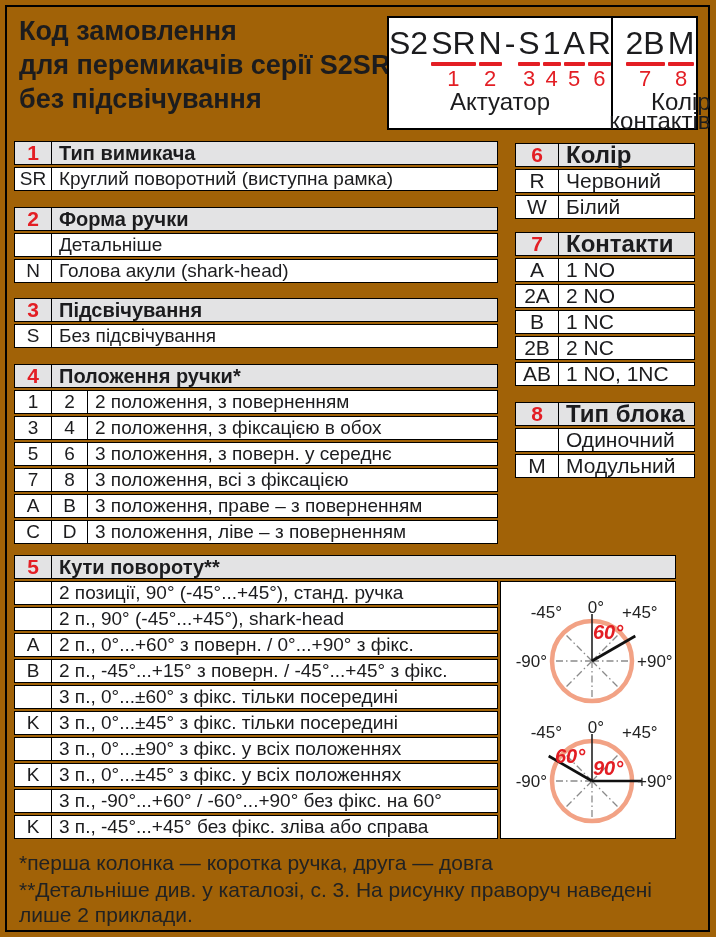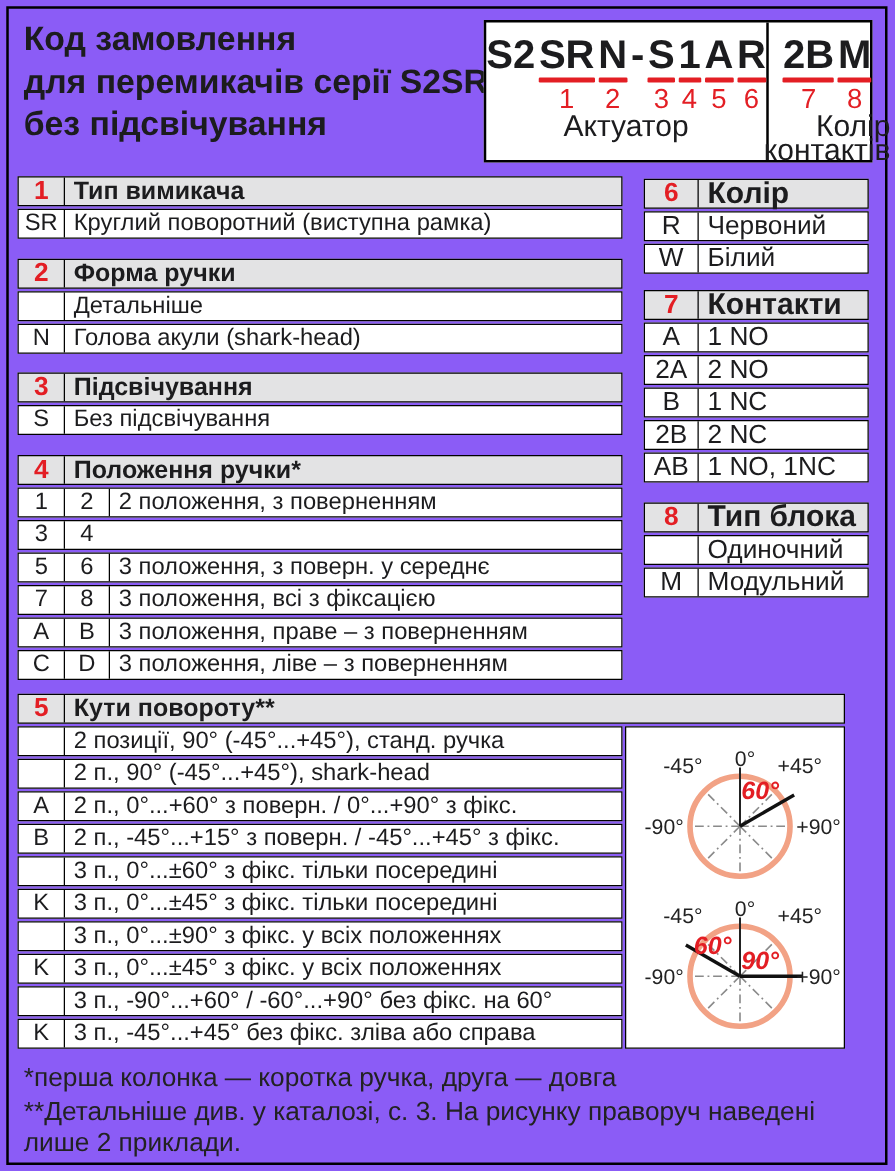--- a/index.html
+++ b/index.html
@@ -1,32 +1,32 @@
 <!DOCTYPE html>
 <html style="--red: #e31e24; --circle: #f2a285; --head-bg: #e3e3e4;"><head>
 <meta charset="utf-8">
 <style>
   html,body{margin:0;padding:0;background:#fff;}
-  .page{position:relative;width:716px;height:937px;background:#8b5cf6;
+  .page{position:relative;width:716px;height:937px;background:#a16207;
         font-family:"Liberation Sans",sans-serif;color:#1c1c1e;overflow:hidden;}
   .frame{position:absolute;left:5px;top:5px;right:6px;bottom:5px;border:2px solid #000;}
   .abs{position:absolute;}
 
   
   .title{position:absolute;left:19px;top:14px;width:372px;font-size:27px;font-weight:bold;line-height:34px;}
 
   
   .codebox{position:absolute;left:387px;top:16px;width:311px;height:114px;border:2px solid #000;
            display:flex;box-sizing:border-box;background:#fff;}
   .group{display:flex;flex-direction:column;align-items:center;box-sizing:border-box;padding-top:9px;}
   .g1{flex:1;border-right:2px solid #000;}
   .g2{width:94px;}
   .segs{display:flex;align-items:flex-end;justify-content:center;gap:3px;}
   .seg{display:flex;flex-direction:column;align-items:center;}
-  .seg-text{font-size:32px;line-height:33px;font-weight:bold;}
+  .seg-text{font-size:32px;line-height:33px;}
   .seg-u{height:4px;align-self:stretch;background:var(--red);margin-top:2px;border-radius:1px;}
   .seg-u.hide{visibility:hidden;}
   .seg-num{color:var(--red);font-size:22px;line-height:25px;min-height:25px;}
   .group-label{font-size:24px;line-height:19px;text-align:right;margin-top:1px;}
 
   
   .tbl{display:flex;flex-direction:column;gap:2px;font-size:19px;}
   .tr{display:flex;align-items:center;border:1.7px solid #000;height:24px;background:#fff;box-sizing:border-box;}
   .tr.head{background:var(--head-bg);}
   .td{height:100%;display:flex;align-items:center;box-sizing:border-box;}
@@ -173,20 +173,21 @@
         <div class="td desc">Положення ручки*</div>
       </div>
       <div class="tr">
         <div class="td code">1</div>
         <div class="td code">2</div>
         <div class="td desc">2 положення, з поверненням</div>
       </div>
       <div class="tr">
         <div class="td code">3</div>
         <div class="td code">4</div>
+        <div class="td desc">2 положення, з фіксацією в обох</div>
       </div>
       <div class="tr">
         <div class="td code">5</div>
         <div class="td code">6</div>
         <div class="td desc">3 положення, з поверн. у середнє</div>
       </div>
       <div class="tr">
         <div class="td code">7</div>
         <div class="td code">8</div>
         <div class="td desc">3 положення, всі з фіксацією</div>

